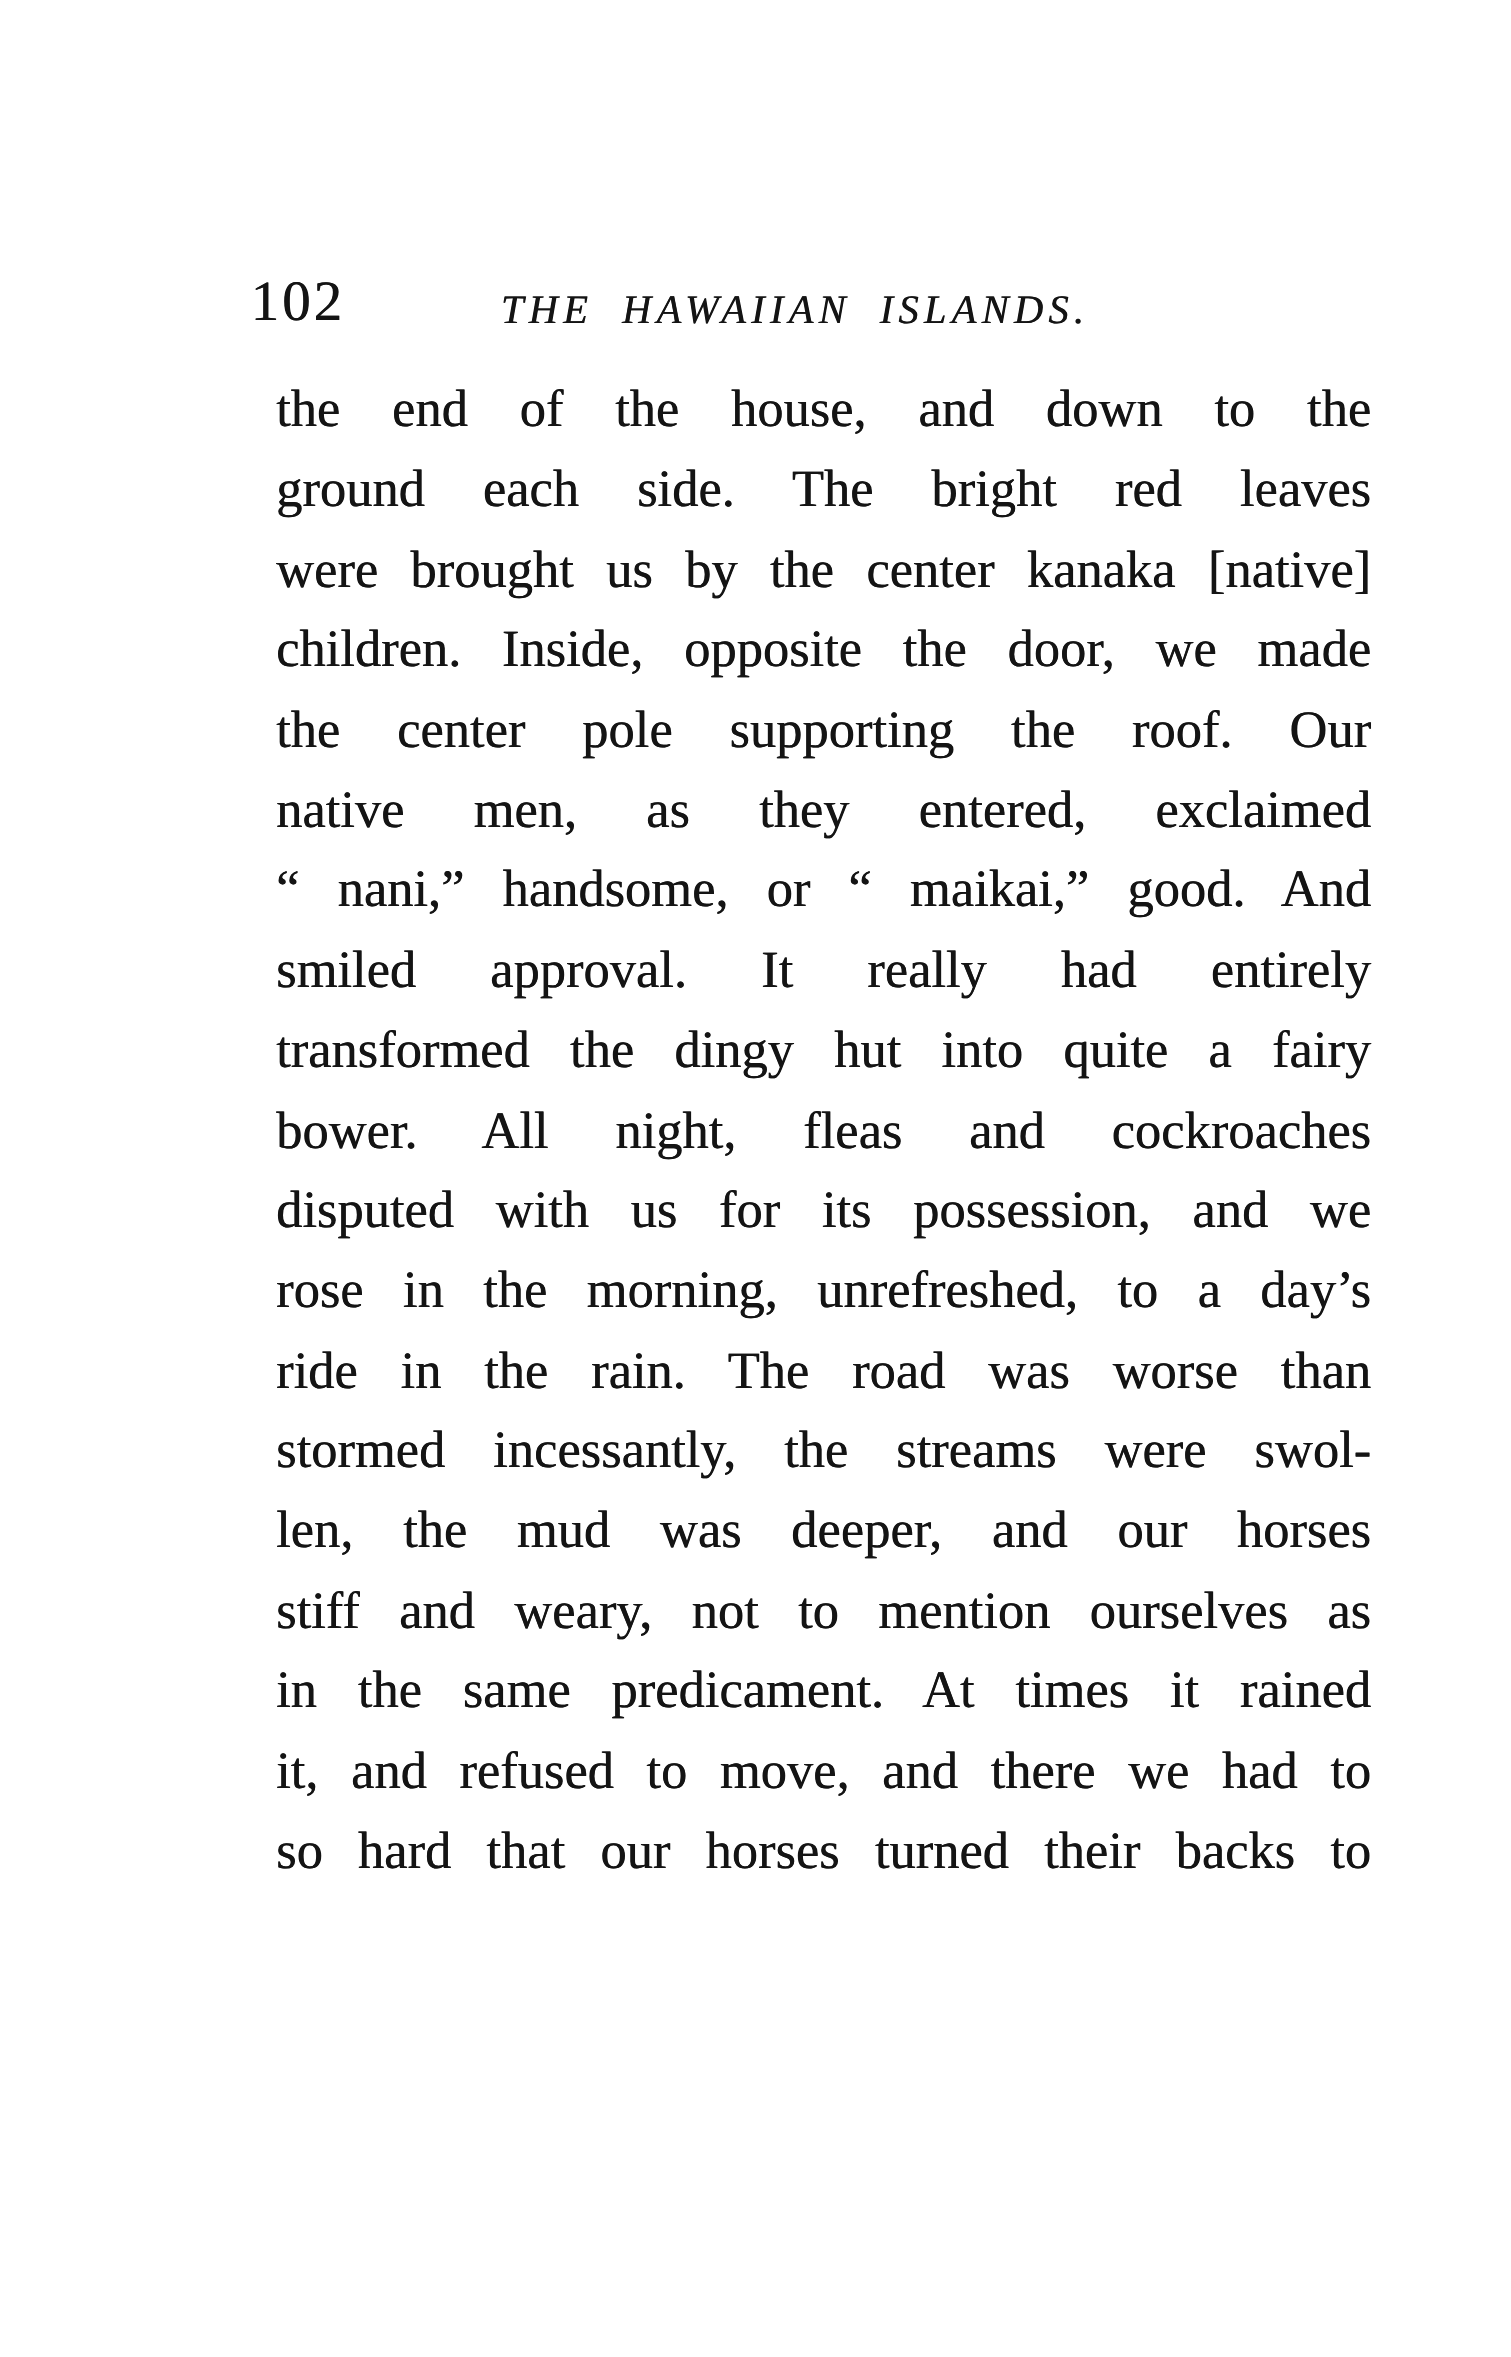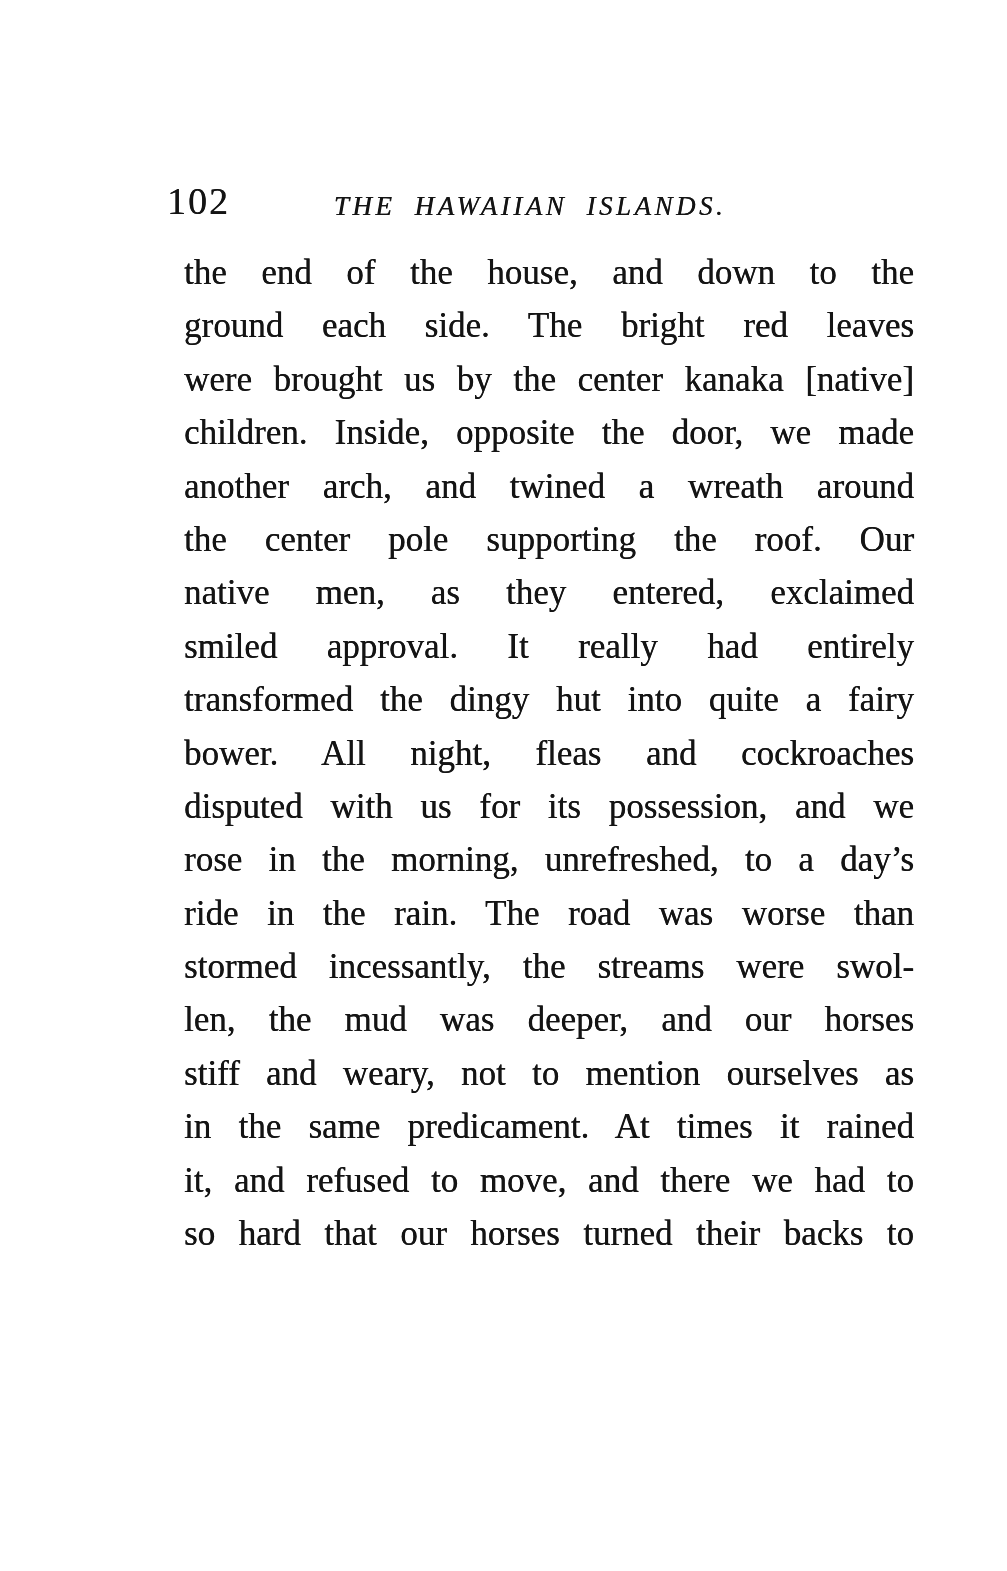--- a/index.html
+++ b/index.html
@@ -70,23 +70,23 @@
   <div class="running-header">
     <div class="page-number">102</div>
     <div class="running-title">THE HAWAIIAN ISLANDS.</div>
   </div>
 
   <div class="body-text">
     <div class="line">the end of the house, and down to the</div>
     <div class="line">ground each side. The bright red leaves</div>
     <div class="line">were brought us by the center kanaka [native]</div>
     <div class="line">children. Inside, opposite the door, we made</div>
-    <div class="line">another arch, and twined a wreath around</div>
     <div class="line">the center pole supporting the roof. Our</div>
     <div class="line">native men, as they entered, exclaimed</div>
+    <div class="line">“ nani,” handsome, or “ maikai,” good. And</div>
     <div class="line">smiled approval. It really had entirely</div>
     <div class="line">transformed the dingy hut into quite a fairy</div>
     <div class="line">bower. All night, fleas and cockroaches</div>
     <div class="line">disputed with us for its possession, and we</div>
     <div class="line">rose in the morning, unrefreshed, to a day’s</div>
     <div class="line">ride in the rain. The road was worse than</div>
     <div class="line">stormed incessantly, the streams were swol-</div>
     <div class="line">len, the mud was deeper, and our horses</div>
     <div class="line">stiff and weary, not to mention ourselves as</div>
     <div class="line">in the same predicament. At times it rained</div>

